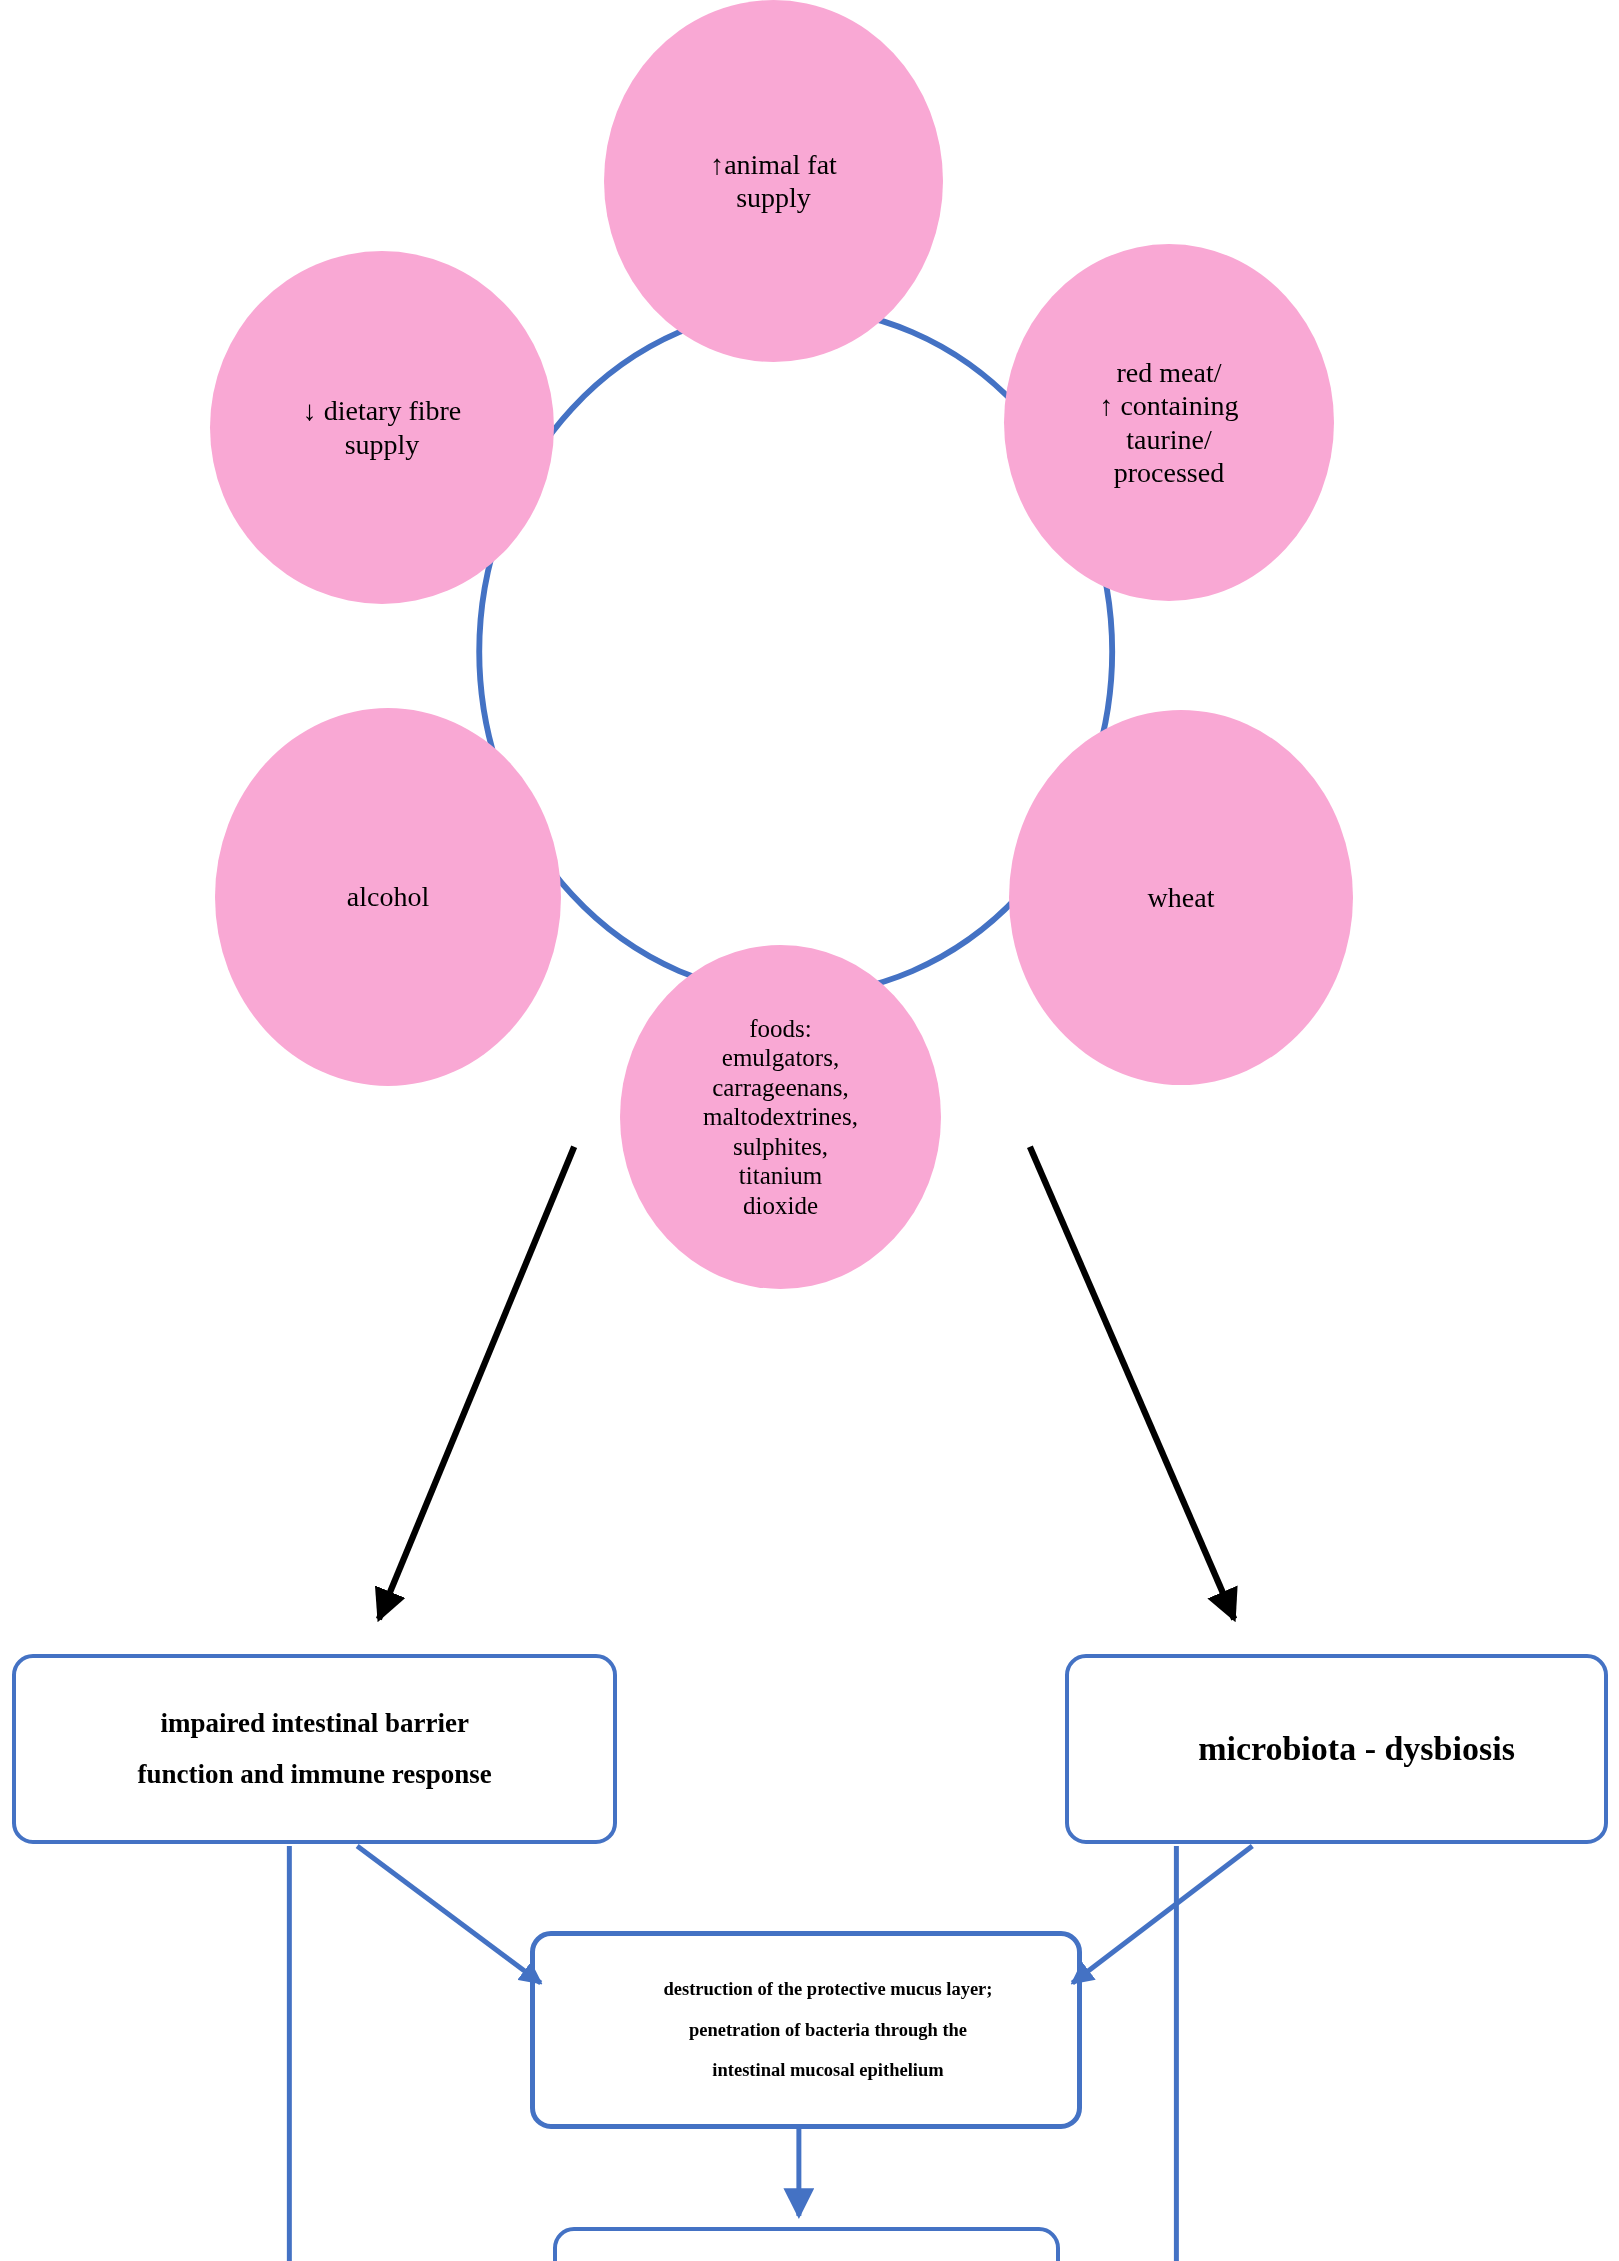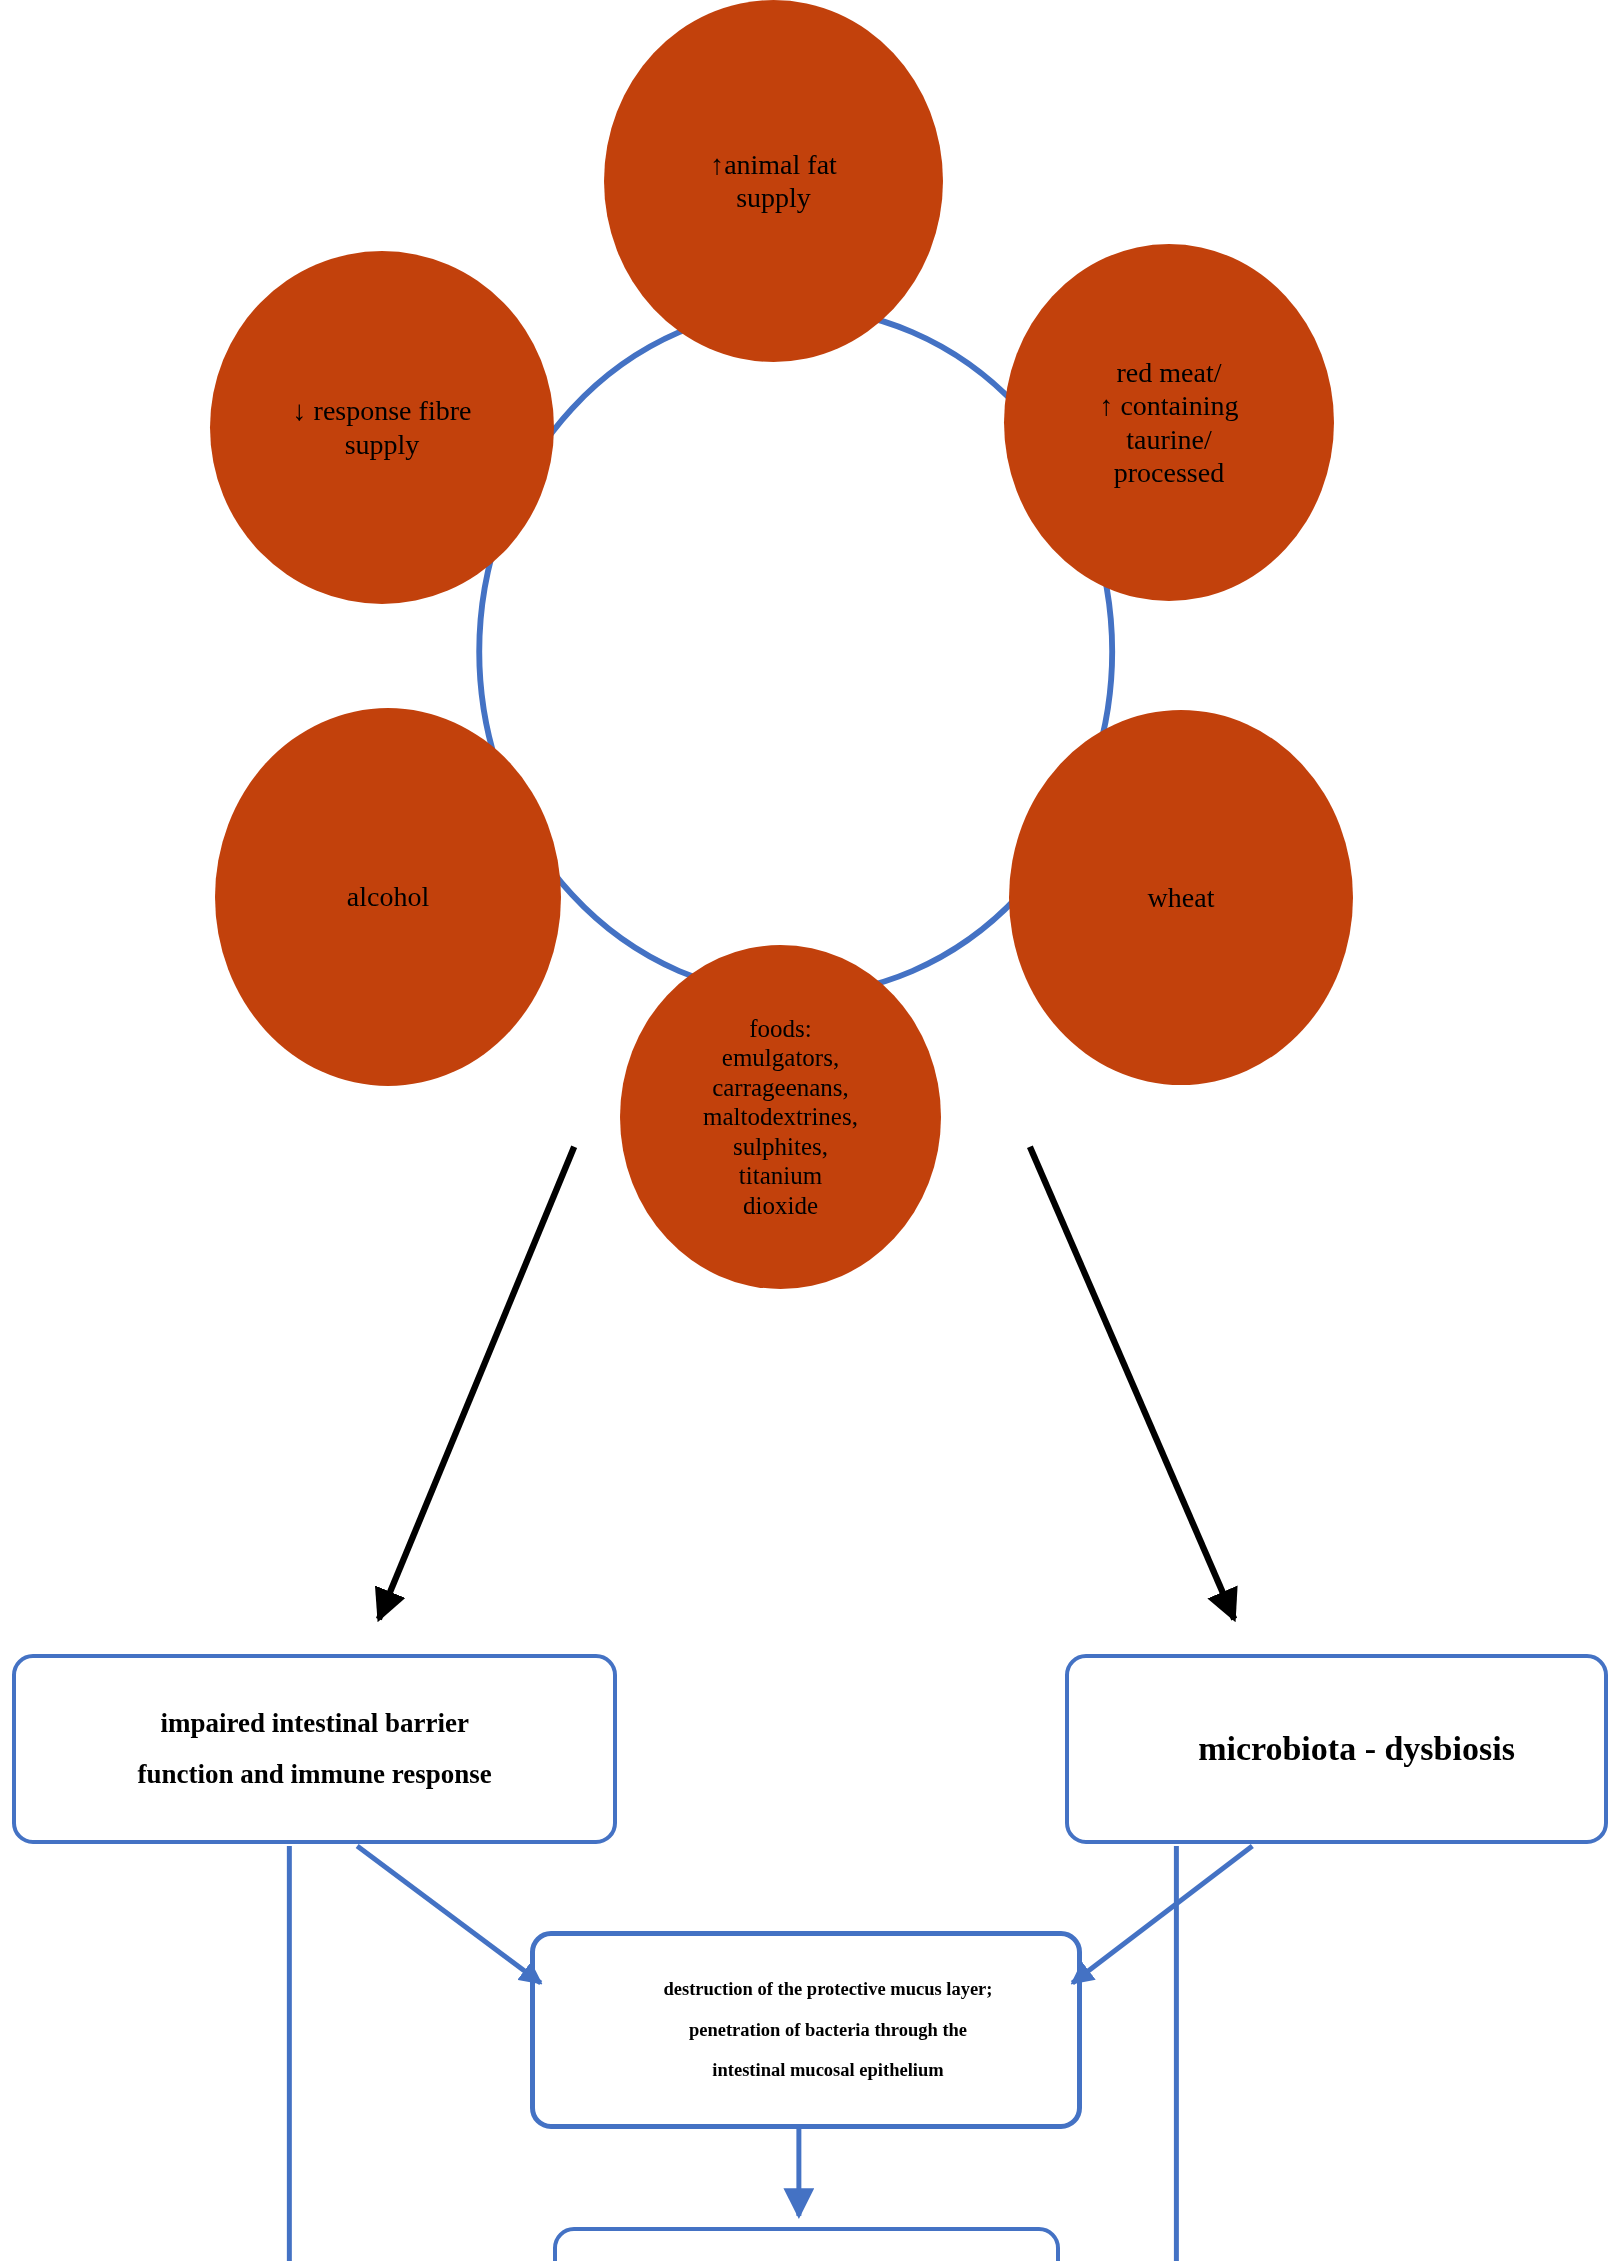--- a/index.html
+++ b/index.html
@@ -7,21 +7,21 @@
     width:1619px;height:2339px;position:relative;overflow:hidden;
     font-family:"Liberation Serif","DejaVu Serif",serif;
     color:#000;
   }
   #stage{position:absolute;left:0;top:0;width:1619px;height:2339px;}
   svg.layer{position:absolute;left:0;top:0;width:1619px;height:2339px;overflow:visible;}
   #svg-base{z-index:1;}
   #svg-arrows{z-index:4;}
   .bubble{
     position:absolute;border-radius:50%;
-    background:#c2410c;
+    background:#f9a8d4;
     z-index:2;
     display:flex;align-items:center;justify-content:center;
     text-align:center;line-height:1.18;
   }
   .bubble .txt{display:block;width:100%;white-space:pre-line;}
   .center-label{
     position:absolute;z-index:3;text-align:center;
     font-weight:bold;white-space:nowrap;
   }
   .box{
@@ -72,21 +72,21 @@
 sulphites,
 titanium
 dioxide</span>
   </div>
 
   <div class="bubble" id="bub-alcohol" style="left:215px;top:708px;width:346px;height:378px;font-size:28px;">
     <span class="txt">alcohol</span>
   </div>
 
   <div class="bubble" id="bub-fibre" style="left:210px;top:251px;width:344px;height:353px;font-size:28px;">
-    <span class="txt">↓ response fibre
+    <span class="txt">↓ dietary fibre
 supply</span>
   </div>
 
 
   <div class="box" id="box-left" style="left:12.2px;top:1654px;width:605px;height:190px;">
     <span class="line">impaired intestinal barrier</span>
     <span class="line">function and immune response</span>
   </div>
 
   <div class="box" id="box-right" style="left:1065px;top:1654px;width:543px;height:190px;padding-left:40px;">

